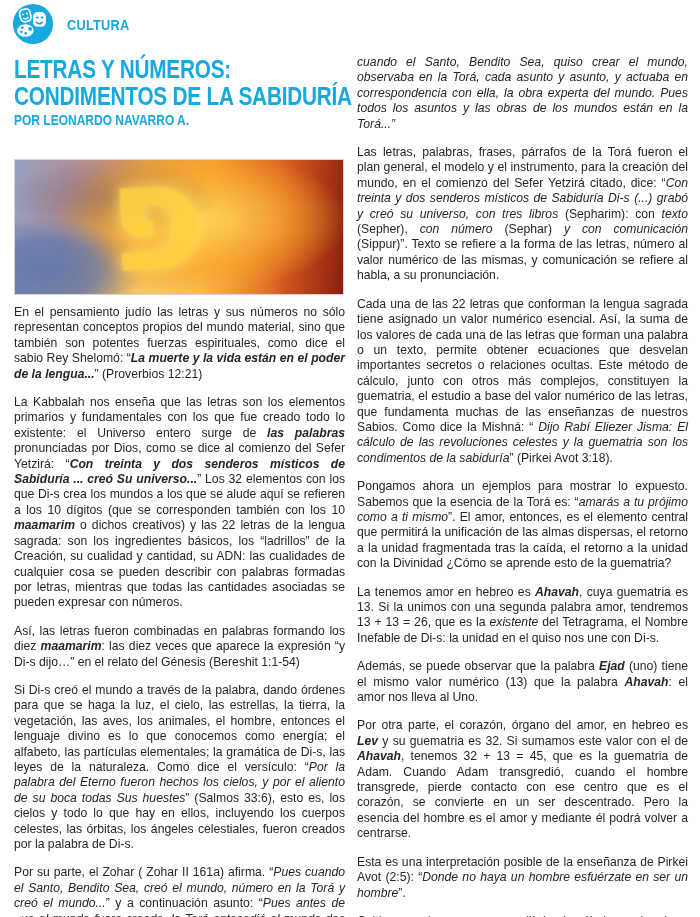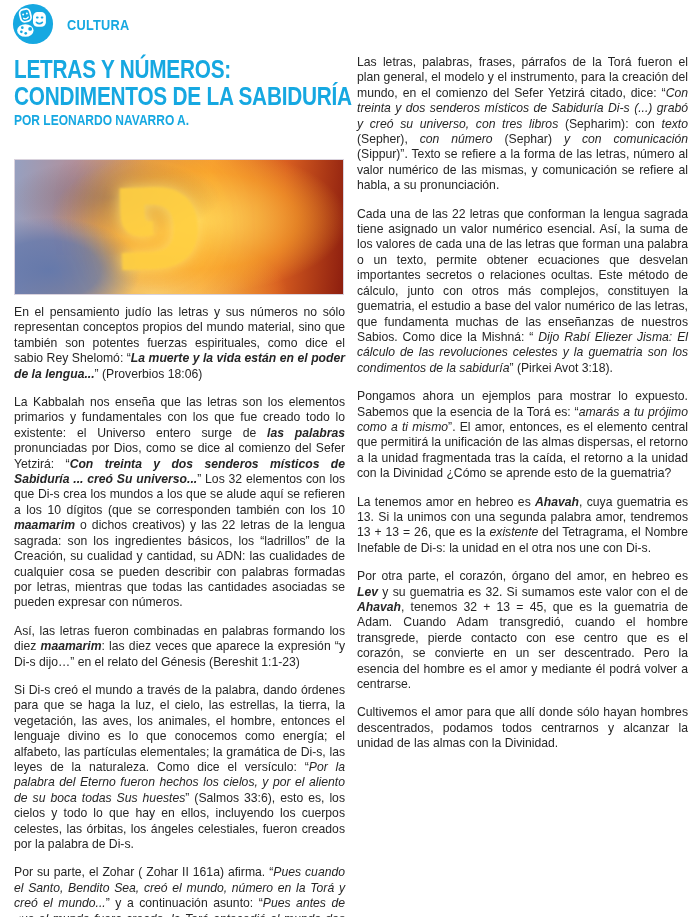--- a/index.html
+++ b/index.html
@@ -90,28 +90,31 @@
     <div>CONDIMENTOS  DE LA SABIDURÍA</div>
   </div>
 
   <div class="byline">POR LEONARDO NAVARRO A.</div>
 
   <div class="hero">
     <span class="letter">פ</span>
   </div>
 
   <div class="col" id="col-left">
-      <p><span>En el pensamiento judío las letras y sus números no sólo representan conceptos propios del mundo material, sino que también son potentes fuerzas espirituales, como dice el sabio Rey Shelomó: “</span><span class="bi">La muerte y la vida están en el poder de la lengua...</span><span>” (Proverbios 18:06)</span></p>
+      <p><span>En el pensamiento judío las letras y sus números no sólo representan conceptos propios del mundo material, sino que también son potentes fuerzas espirituales, como dice el sabio Rey Shelomó: “</span><span class="bi">La muerte y la vida están en el poder de la lengua...</span><span>” (Proverbios 12:21)</span></p>
       <p><span>La Kabbalah nos enseña que las letras son los elementos primarios y fundamentales con los que fue creado todo lo existente: el Universo entero surge de </span><span class="bi">las palabras</span><span> pronunciadas por Dios, como se dice al comienzo del Sefer Yetzirá: “</span><span class="bi">Con treinta y dos senderos místicos de Sabiduría ... creó Su universo...</span><span>” Los 32 elementos con los que Di-s crea los mundos a los que se alude aquí se refieren a los 10 dígitos (que se corresponden también con los 10 </span><span class="bi">maamarim</span><span> o dichos creativos) y las 22 letras de la lengua sagrada: son los ingredientes básicos, los “ladrillos” de la Creación, su cualidad y cantidad, su ADN: las cualidades de cualquier cosa se pueden describir con palabras formadas por letras, mientras que todas las cantidades asociadas se pueden expresar con números.</span></p>
-      <p><span>Así, las letras fueron combinadas en palabras formando los diez </span><span class="bi">maamarim</span><span>: las diez veces que aparece la expresión “y Di-s dijo…” en el relato del Génesis (Bereshit 1:1-23)</span></p>
+      <p><span>Así, las letras fueron combinadas en palabras formando los diez </span><span class="bi">maamarim</span><span>: las diez veces que aparece la expresión “y Di-s dijo…” en el relato del Génesis (Bereshit 1:1-54)</span></p>
       <p><span>Si Di-s creó el mundo a través de la palabra, dando órdenes para que se haga la luz, el cielo, las estrellas, la tierra, la vegetación, las aves, los animales, el hombre, entonces el lenguaje divino es lo que conocemos como energía; el alfabeto, las partículas elementales; la gramática de Di-s, las leyes de la naturaleza. Como dice el versículo: “</span><span class="i">Por la palabra del Eterno fueron hechos los cielos, y por el aliento de su boca todas Sus huestes</span><span>” (Salmos 33:6), esto es, los cielos y todo lo que hay en ellos, incluyendo los cuerpos celestes, las órbitas, los ángeles celestiales, fueron creados por la palabra de Di-s.</span></p>
       <p><span>Por su parte, el Zohar ( Zohar II 161a) afirma. “</span><span class="i">Pues cuando el Santo, Bendito Sea, creó el mundo, número en la Torá y creó el mundo...</span><span>” y a continuación asunto: “</span><span class="i">Pues antes de que el mundo fuera creado, la Torá antecedió al mundo dos mil años . Y</span></p>
     </div>
   <div class="col" id="col-right">
+      <p><span class="i">cuando el Santo, Bendito Sea, quiso crear el mundo, observaba en la Torá, cada asunto y asunto, y actuaba en correspondencia con ella, la obra experta del mundo. Pues todos los asuntos y las obras de los mundos están en la Torá...”</span></p>
       <p><span>Las letras, palabras, frases, párrafos de la Torá fueron el plan general, el modelo y el instrumento, para la creación del mundo, en el comienzo del Sefer Yetzirá citado, dice: “</span><span class="i">Con treinta y dos senderos místicos de Sabiduría Di-s (...) grabó y creó su universo, con tres libros </span><span>(Sepharim): con </span><span class="i">texto </span><span>(Sepher), </span><span class="i">con número </span><span>(Sephar) </span><span class="i">y con comunicación </span><span>(Sippur)”. Texto se refiere a la forma de las letras, número al valor numérico de las mismas, y comunicación se refiere al habla, a su pronunciación.</span></p>
       <p><span>Cada una de las 22 letras que conforman la lengua sagrada tiene asignado un valor numérico esencial. Así, la suma de los valores de cada una de las letras que forman una palabra o un texto, permite obtener ecuaciones que desvelan importantes secretos o relaciones ocultas. Este método de cálculo, junto con otros más complejos, constituyen la guematria, el estudio a base del valor numérico de las letras, que fundamenta muchas de las enseñanzas de nuestros Sabios. Como dice la Mishná: “ </span><span class="i">Dijo Rabí Eliezer Jisma: El cálculo de las revoluciones celestes y la guematria son los condimentos de la sabiduría</span><span>” (Pirkei Avot 3:18).</span></p>
       <p><span>Pongamos ahora un ejemplos para mostrar lo expuesto. Sabemos que la esencia de la Torá es: “</span><span class="i">amarás a tu prójimo como a ti mismo</span><span>”. El amor, entonces, es el elemento central que permitirá la unificación de las almas dispersas, el retorno a la unidad fragmentada tras la caída, el retorno a la unidad con la Divinidad ¿Cómo se aprende esto de la guematria?</span></p>
-      <p><span>La tenemos amor en hebreo es </span><span class="bi">Ahavah</span><span>, cuya guematria es 13. Si la unimos con una segunda palabra amor, tendremos 13 + 13 = 26, que es la </span><span class="i">existente</span><span> del Tetragrama, el Nombre Inefable de Di-s: la unidad en el otra nos une con Di-s.</span></p>
+      <p><span>La tenemos amor en hebreo es </span><span class="bi">Ahavah</span><span>, cuya guematria es 13. Si la unimos con una segunda palabra amor, tendremos 13 + 13 = 26, que es la </span><span class="i">existente</span><span> del Tetragrama, el Nombre Inefable de Di-s: la unidad en el quiso nos une con Di-s.</span></p>
+      <p><span>Además, se puede observar que la palabra </span><span class="bi">Ejad</span><span> (uno) tiene el mismo valor numérico (13) que la palabra </span><span class="bi">Ahavah</span><span>: el amor nos lleva al Uno.</span></p>
       <p><span>Por otra parte, el corazón, órgano del amor, en hebreo es </span><span class="bi">Lev</span><span> y su guematria es 32. Si sumamos este valor con el de </span><span class="bi">Ahavah</span><span>, tenemos 32 + 13 = 45, que es la guematria de Adam. Cuando Adam transgredió, cuando el hombre transgrede, pierde contacto con ese centro que es el corazón, se convierte en un ser descentrado. Pero la esencia del hombre es el amor y mediante él podrá volver a centrarse.</span></p>
+      <p><span>Esta es una interpretación posible de la enseñanza de Pirkei Avot (2:5): “</span><span class="i">Donde no haya un hombre esfuérzate en ser un hombre</span><span>”.</span></p>
       <p><span>Cultivemos el amor para que allí donde sólo hayan hombres descentrados, podamos todos centrarnos y alcanzar la unidad de las almas con la Divinidad.</span></p>
     </div>
 
 </div>
 
 </body></html>

